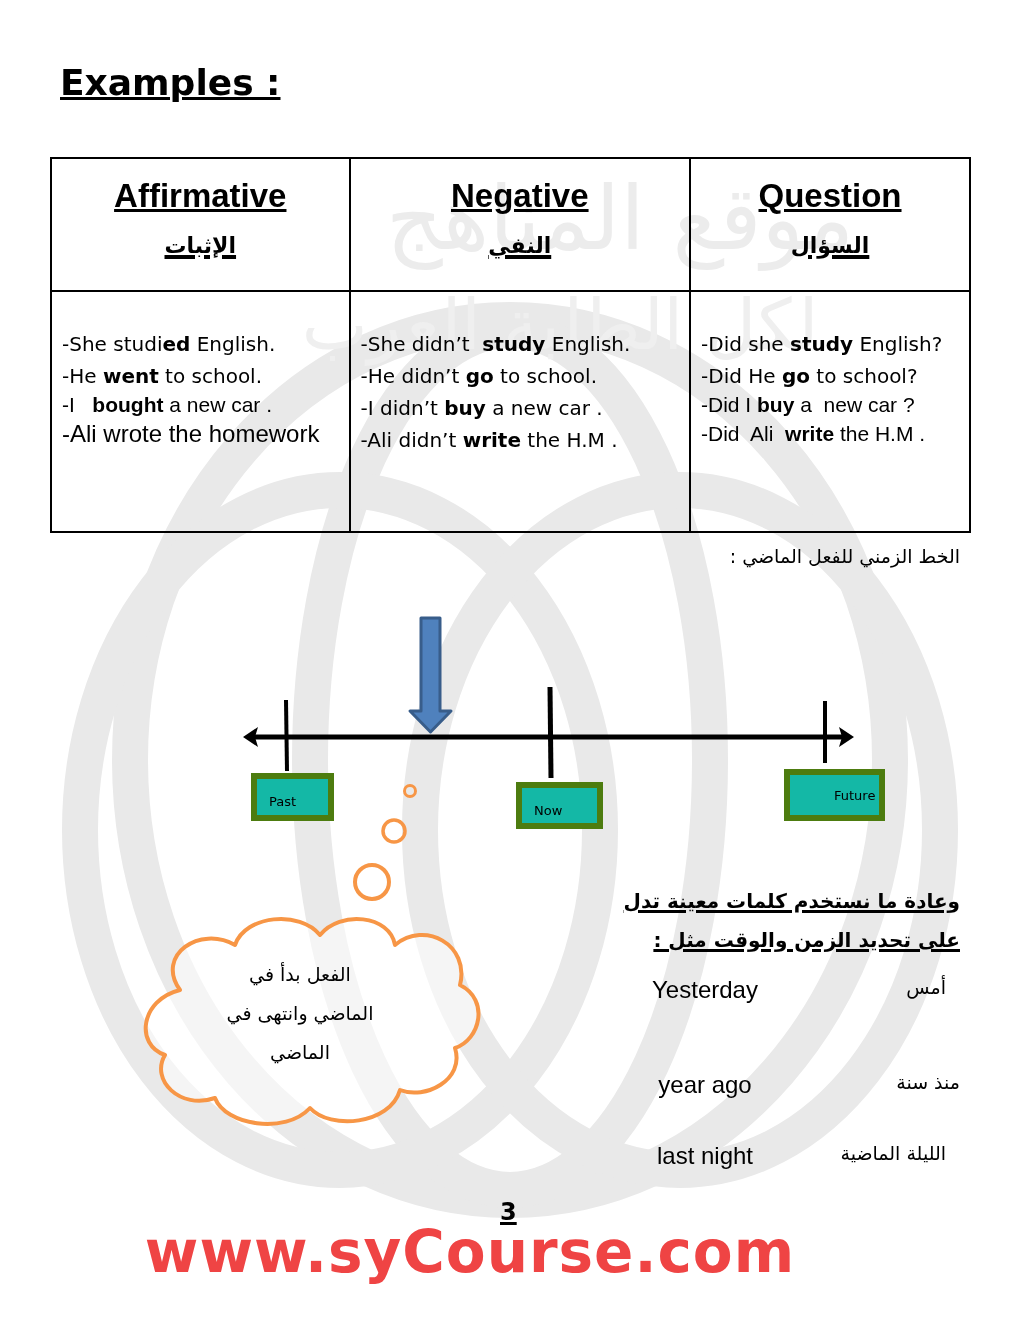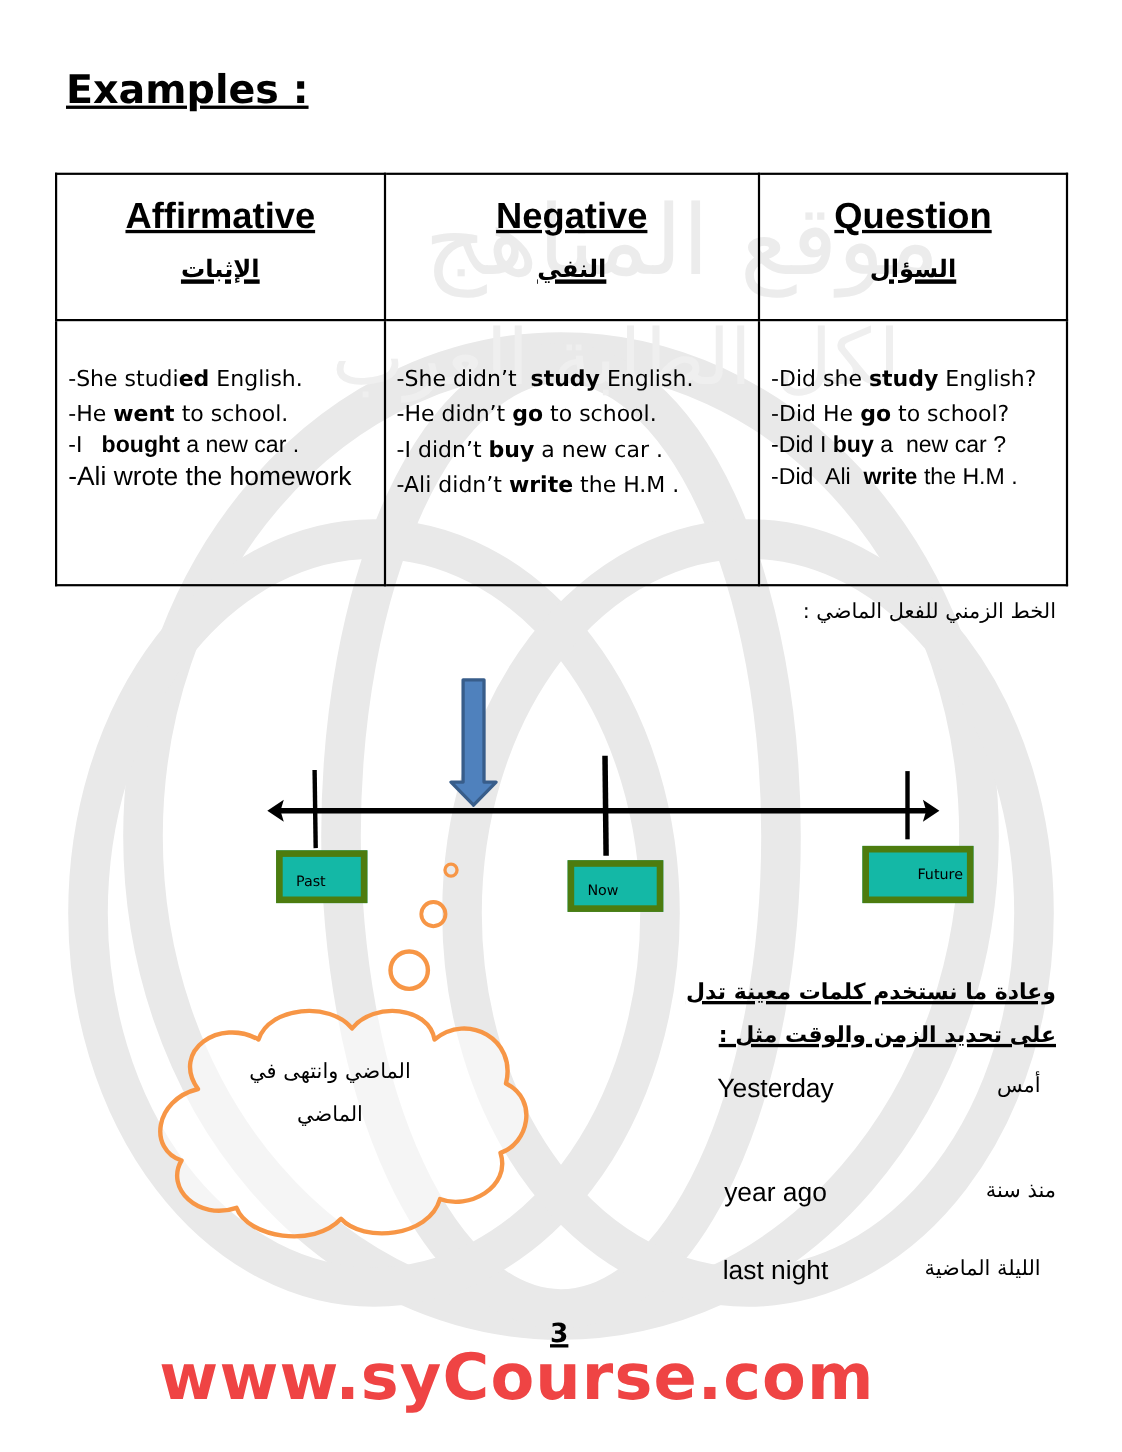--- a/index.html
+++ b/index.html
@@ -172,20 +172,21 @@
            C 285 1135, 225 1125, 215 1098
            C 180 1110, 150 1080, 165 1055
            C 135 1045, 140 1000, 180 990 Z"></path>
 </svg>
 
 <div class="tl-label lbl-past">Past</div>
 <div class="tl-label lbl-now">Now</div>
 <div class="tl-label lbl-future">Future</div>
 
 <div class="cloud-text">
+  <div>الفعل بدأ في</div>
   <div>الماضي وانتهى في</div>
   <div>الماضي</div>
 </div>
 
 <div class="markers-heading">
   <div>وعادة ما نستخدم كلمات معينة تدل</div>
   <div>على تحديد الزمن والوقت مثل :</div>
 </div>
 
 <div class="marker-row row1">

